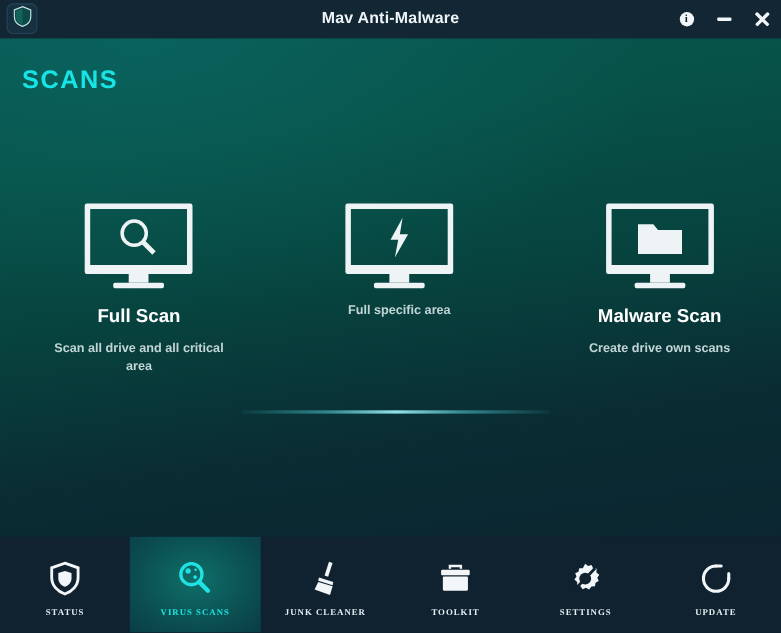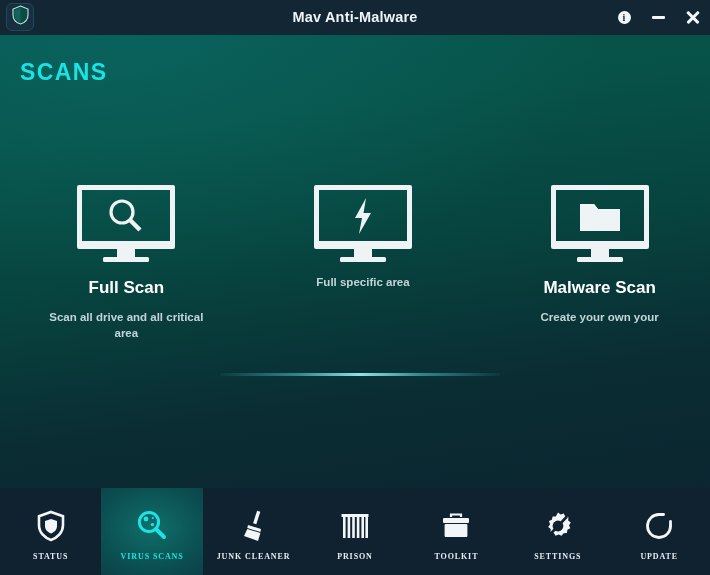--- a/index.html
+++ b/index.html
@@ -328,21 +328,21 @@
           <div class="neck"></div>
           <div class="base"></div>
           <div class="glyph-wrap">
             <svg width="42" height="34" viewBox="0 0 42 34">
               <path d="M1 5 H15 L19 10 H41 V32 H1 Z" fill="#eef3f5"></path>
               <path d="M1 5 H15 L19 10 H1 Z" fill="#eef3f5"></path>
             </svg>
           </div>
         </div>
         <div class="card-title">Malware Scan</div>
-        <div class="card-sub">Create your own your</div>
+        <div class="card-sub">Create drive own scans</div>
       </div>
 
     </div>
 
     <div class="divider"></div>
   </div>
 
   <div class="navbar">
 
     <div class="nav-item">
@@ -372,34 +372,20 @@
       <div class="nav-icon">
         <svg width="26" height="32" viewBox="0 0 26 32">
           <rect x="14" y="1" width="3.4" height="13" fill="currentColor" transform="rotate(18 15.7 7.5)"></rect>
           <path d="M7 15 L20 19 L19.4 22 L6.3 18 Z" fill="currentColor"></path>
           <path d="M6.3 19 L19.4 23 L17 31 L3 26 Z" fill="currentColor"></path>
         </svg>
       </div>
       <div class="nav-label">JUNK CLEANER</div>
     </div>
 
-    <div class="nav-item">
-      <div class="nav-icon">
-        <svg width="30" height="30" viewBox="0 0 30 30">
-          <rect x="1.5" y="3" width="27" height="3" fill="currentColor"></rect>
-          <rect x="3" y="6" width="2.6" height="21" fill="currentColor"></rect>
-          <rect x="7.6" y="6" width="2.6" height="21" fill="currentColor"></rect>
-          <rect x="12.2" y="6" width="2.6" height="21" fill="currentColor"></rect>
-          <rect x="16.8" y="6" width="2.6" height="21" fill="currentColor"></rect>
-          <rect x="21.4" y="6" width="2.6" height="21" fill="currentColor"></rect>
-          <rect x="25.4" y="6" width="2.6" height="21" fill="currentColor"></rect>
-        </svg>
-      </div>
-      <div class="nav-label">PRISON</div>
-    </div>
 
     <div class="nav-item">
       <div class="nav-icon">
         <svg width="30" height="28" viewBox="0 0 30 28">
           <path d="M10 5 V2.5 H20 V5" fill="none" stroke="currentColor" stroke-width="2.2"></path>
           <rect x="2" y="6" width="26" height="5" rx="1" fill="currentColor"></rect>
           <rect x="3.6" y="12" width="22.8" height="13" rx="1" fill="currentColor"></rect>
         </svg>
       </div>
       <div class="nav-label">TOOLKIT</div>

